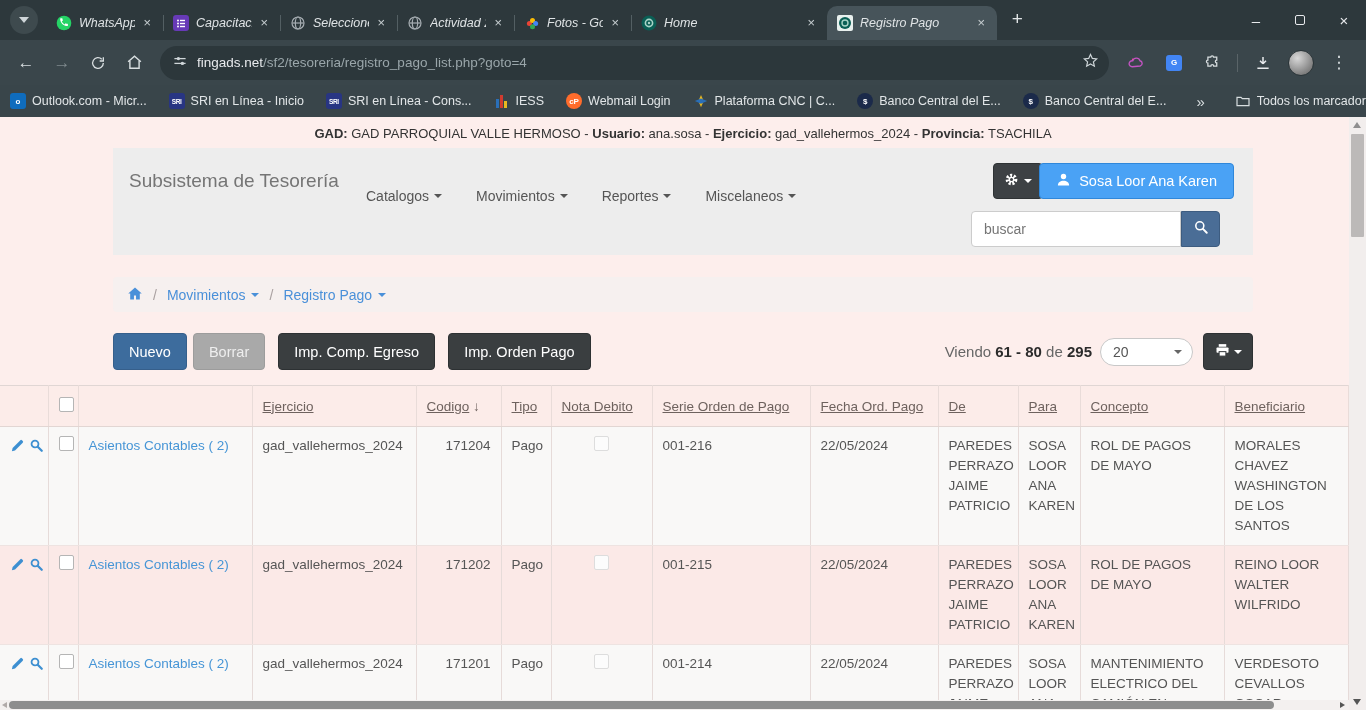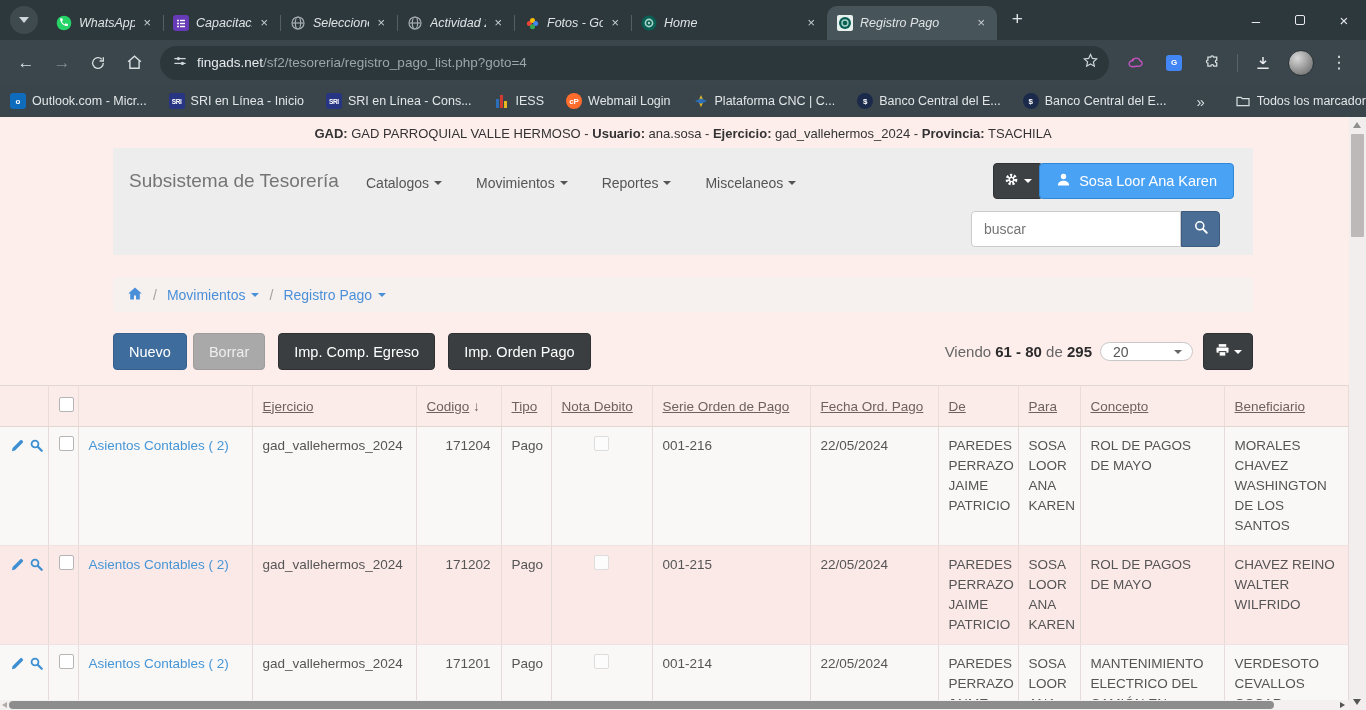--- a/index.html
+++ b/index.html
@@ -54,21 +54,21 @@
   .bars { display:inline-flex; align-items:flex-end; gap:1px; height:13px; }
   .bars i { width:3px; display:block; }
 
   
   .content { position:relative; height:593px; background:#fdeeec; overflow:hidden; flex-shrink:0; }
   .info-bar { text-align:center; font-size:13px; color:#333; padding-top:9px; height:31px; }
   .info-bar b { font-weight:bold; }
 
   .navbar { width:1140px; margin:0 auto; background:#ededed; height:107px; position:relative; }
   .brand { position:absolute; left:16px; top:22px; font-size:19px; color:#757575;text-align:center; }
-  .menus { position:absolute; left:253px; top:27px; display:flex; gap:34px; font-size:14px; color:#555; }
+  .menus { position:absolute; left:253px; top:40px; display:flex; gap:34px; font-size:14px; color:#555; }
   .menu-item { display:flex; align-items:center; gap:5px; }
   .caret { width:0; height:0; border-left:4px solid transparent; border-right:4px solid transparent; border-top:4px solid currentColor; display:inline-block; }
   .gear-btn { position:absolute; right:210px; top:15px; width:50px; height:36px; background:#3d4144; border:1px solid #2e3234; border-radius:4px;
     display:flex; align-items:center; justify-content:center; gap:5px; color:#fff; }
   .user-btn { position:absolute; right:19px; top:15px; height:36px; background:#4aa2f5; border:1px solid #2f87da; border-radius:4px;
     display:flex; align-items:center; padding:0 16px; color:#fff; font-size:14.5px; gap:8px; }
   .search-wrap { position:absolute; right:33px; top:63px; display:flex; }
   .search-input { width:210px; height:36px; border:1px solid #ccc; border-radius:4px 0 0 4px; padding:0 12px; font-size:14px; color:#777;
     font-family:"Liberation Sans", sans-serif; background:#fff; outline:none; }
   .search-btn { width:39px; height:36px; background:#4a6d96; border:1px solid #3d5c80; border-radius:0 4px 4px 0; display:flex; align-items:center; justify-content:center; color:#fff; }
@@ -79,21 +79,21 @@
   .bc-link { display:flex; align-items:center; gap:6px; }
 
   .action-row { width:1140px; margin:21px auto 0; display:flex; align-items:center; height:37px; }
   .btn { height:37px; border-radius:4px; font-size:14.5px; padding:0 15px; display:flex; align-items:center; font-family:"Liberation Sans", sans-serif; }
   .btn-blue { background:#3d6c9d; border:1px solid #365f8b; color:#fff; margin-right:6px; }
   .btn-gray { background:#a9a9a9; border:1px solid #9c9c9c; color:#eee; margin-right:13px; }
   .btn-dark { background:#3a3e40; border:1px solid #2d3133; color:#fff; margin-right:13px; }
   .paging { margin-left:auto; display:flex; align-items:center; font-size:15px; color:#666; }
   .paging b { color:#2b2b2b; }
   .paging .sp { white-space:pre; }
-  .pselect { width:93px; height:19px; background:#fff; border:1px solid #c8c8c8; border-radius:14px; margin:0 10px 0 8px;
+  .pselect { width:93px; height:28px; background:#fff; border:1px solid #c8c8c8; border-radius:14px; margin:0 10px 0 8px;
     display:flex; align-items:center; padding:0 12px; font-size:14px; color:#555; position:relative; }
   .pselect .caret { position:absolute; right:10px; color:#666; }
   .print-btn { width:50px; height:37px; background:#3a3e40; border:1px solid #2d3133; border-radius:4px; display:flex; align-items:center; justify-content:center; gap:4px; color:#fff; }
 
   
   table.records { border-collapse:collapse; table-layout:fixed; width:1349px; margin-top:15px; background:#f9f8f7; border-top:1px solid #e0d6d4; }
   .records th { background:#fcece9; color:#6e625e; font-size:13.5px; text-align:left; padding:10px 10px; height:41px;
     border-right:1px solid #e9dcd9; border-bottom:1px solid #e2d6d3; vertical-align:middle; white-space:nowrap; }
   .records th .hdr { text-decoration:underline; font-weight:normal; }
   .records td { font-size:13.5px; color:#555; padding:9px 10px; vertical-align:top; border-right:1px solid #e6dbd9; border-bottom:1px solid #eee3e1; line-height:20px; }
@@ -522,21 +522,21 @@
           <td><span class="rowlink">Asientos Contables ( 2)</span></td>
           <td>gad_vallehermos_2024</td>
           <td class="cell-num">171202</td>
           <td>Pago</td>
           <td class="cell-center"><span class="cb disabled"></span></td>
           <td>001-215</td>
           <td>22/05/2024</td>
           <td>PAREDES PERRAZO JAIME PATRICIO</td>
           <td>SOSA LOOR ANA KAREN</td>
           <td>ROL DE PAGOS DE MAYO</td>
-          <td>CHAVEZ REINO WALTER WILFRIDO</td>
+          <td>REINO LOOR WALTER WILFRIDO</td>
         </tr>
         <tr class="r-light">
           <td>
               <span class="acticons">
                 <span><svg width="15" height="15" viewBox="0 0 20 20">
                     <path d="M2.5 17.5l1-4.2L13.8 3a1.5 1.5 0 0 1 2.1 0l1.1 1.1a1.5 1.5 0 0 1 0 2.1L6.7 16.5z" fill="#3d8fd1"></path>
                   </svg></span>
                 <span><svg width="15" height="15" viewBox="0 0 20 20">
                     <circle cx="8" cy="8" r="4.6" fill="none" stroke="#3d8fd1" stroke-width="2.4"></circle>
                     <line x1="11.6" y1="11.6" x2="17" y2="17" stroke="#3d8fd1" stroke-width="3" stroke-linecap="round"></line>

